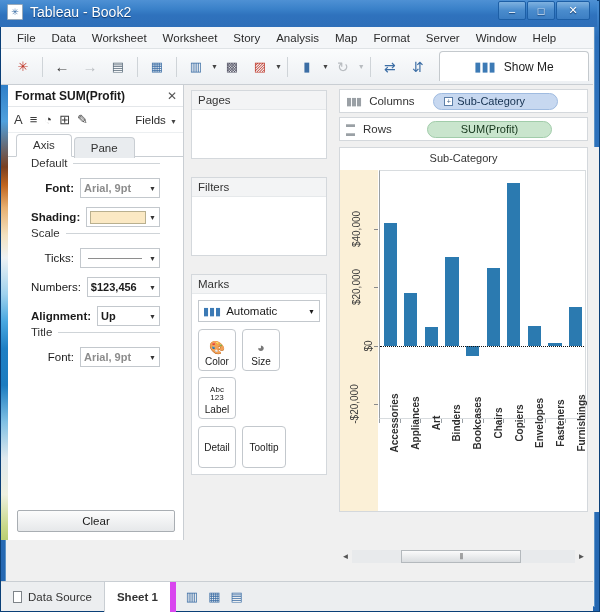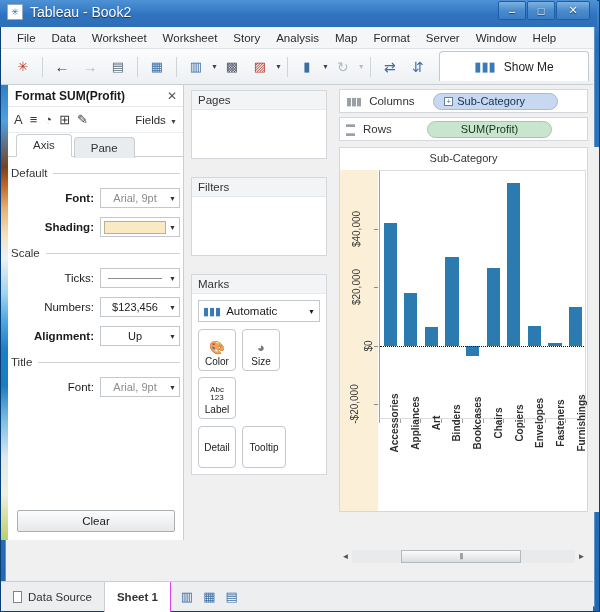--- a/index.html
+++ b/index.html
@@ -86,31 +86,31 @@
   .fmt-icons .fields { margin-left:auto; font-size:11.5px; color:#2b2b2b; }
   .tabs { display:flex; padding-left:8px; height:24px; align-items:flex-end; background:#ffffff; }
   .tab {
     padding:4px 16px 4px 16px; font-size:11.5px; border:1px solid #c9ced3;
     border-bottom:none; border-radius:4px 4px 0 0; background:#e9ecef; color:#333;
     margin-right:2px; position:relative; top:1px;
   }
   .tab.active { background:#ffffff; border-bottom:1px solid #fff; top:0; padding-bottom:5px; }
   .tabline { height:1px; background:#c9ced3; margin-top:-1px; }
 
-  .section { margin-top:10px; padding:0 3px;text-align:center; }
+  .section { padding:0 23px; }
   .sec-head { display:flex; align-items:center; gap:6px; font-size:11.5px; color:#333; }
   .sec-head .rule { flex:1; height:1px; background:#cfd4d8; }
   .field-row { display:flex; align-items:center; justify-content:flex-end; gap:6px; margin-top:9px; }
   .field-row .lbl { font-size:11.5px; }
   .field-row .lbl.b { font-weight:bold; }
   .combo {
     width:80px; height:20px; border:1px solid #c3c8cd; background:#fff;
     display:flex; align-items:center; padding:0 3px; font-size:11px; position:relative;
   }
-  .combo .txt { flex:1; color:#8c8c8c; }
+  .combo .txt { flex:1; color:#8c8c8c;font-weight:bold; }
   .combo .txt.dark { color:#1b1b1b; }
   .combo .cv { font-size:7px; color:#333; padding-left:3px; }
   .swatch { flex:1; height:13px; background:#fbe9c4; border:1px solid #b9b08f; }
   .tickline { flex:1; height:1px; background:#8e8e8e; margin:0 4px; }
 
   .clearwrap { position:absolute; bottom:8px; left:9px; width:158px; }
   .clearbtn {
     width:100%; height:22px; border:1px solid #a9aeb3; border-radius:2px;
     background:linear-gradient(180deg,#fcfcfc 0%,#e6e8ea 100%);
     font-size:11.5px; display:flex;align-items:center;justify-content:center;
@@ -196,21 +196,21 @@
   .vscroll {
     position:absolute; right:0; top:146px; width:5px; height:365px; background:#f0f0f0;
   }
 
   
   .statusbar {
     position:absolute; left:0; bottom:0; width:592px; height:30px;
     background:#eceef0; border-top:1px solid #c9ced3; display:flex; align-items:center;
   }
   .sb-item { display:flex; align-items:center; gap:6px; padding:0 12px; height:30px; font-size:11.5px; color:#333; }
-  .sb-item.sheet { background:#ffffff; font-weight:bold; border-left:1px solid #c9ced3; border-right:1px solid #d946ef; }
+  .sb-item.sheet { background:#ffffff; font-weight:bold; border-left:1px solid #c9ced3; border-right:6px solid #d946ef; }
   .sb-icons { display:flex; gap:10px; padding-left:10px; }
   .sb-ic { font-size:13px; color:#3c6ea5; }
   .docicon { width:9px;height:12px;border:1px solid #7e8489; background:#fff; }
 </style>
 </head>
 <body>
 
 <div id="app">
   <div class="win-inner"></div>
 

